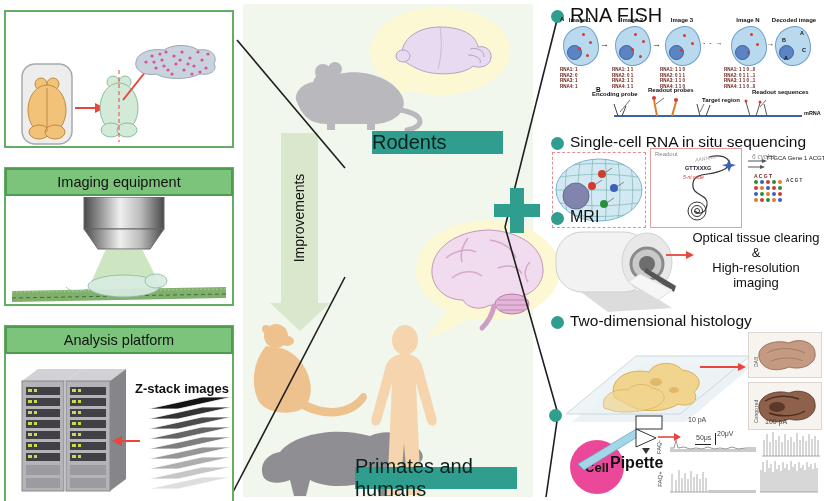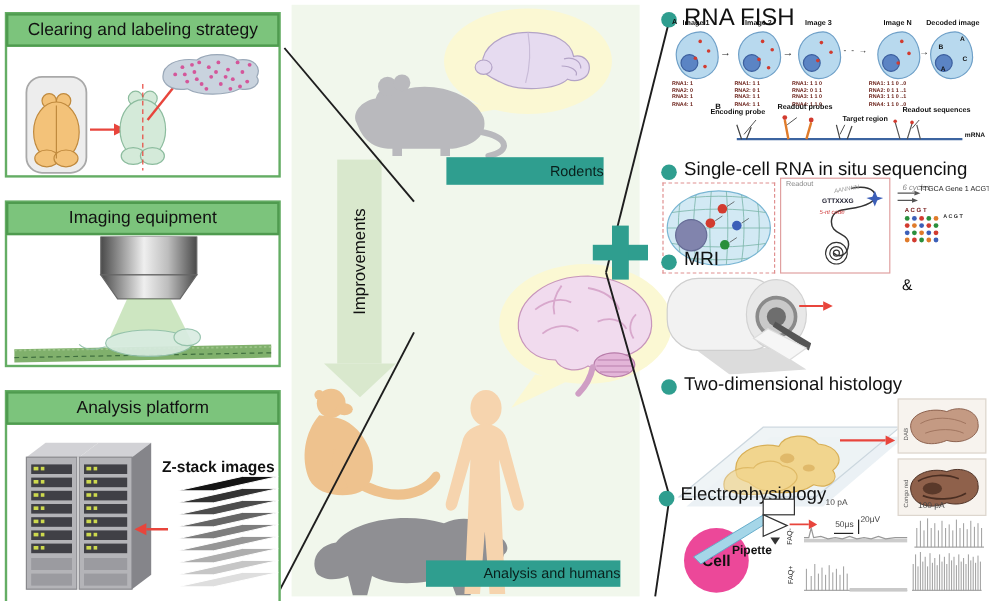--- a/index.html
+++ b/index.html
@@ -7,22 +7,22 @@
     font-family:"Liberation Sans",sans-serif;color:#111;overflow:hidden}
   .abs{position:absolute}
   svg{display:block}
   
   .box{position:absolute;left:4px;width:230px;background:#fff;border:2px solid #64ad64;box-sizing:border-box}
   .box-header{height:28px;margin:-1px -1px 0 -1px;background:#7cc47c;border:2px solid #4f9b4f;
     display:flex;align-items:center;justify-content:center;font-size:14.5px;box-sizing:border-box}
   .annot{position:absolute;font-weight:bold;font-size:13px;line-height:15px;white-space:pre-line}
   
   .mid-panel{position:absolute;left:243px;top:4px;width:290px;height:493px;background:#f1f7ec}
-  .teal-box{position:absolute;background:#2f9e8f;display:flex;align-items:center;justify-content:flex-end;
-    font-size:12px;color:#09201c}
+  .teal-box{position:absolute;background:#2f9e8f;display:flex;align-items:center;justify-content:flex-start;
+    font-size:20px;color:#09201c}
   .imp-shaft{position:absolute;left:281px;top:133px;width:37px;height:170px;background:#d9e8cd;
     display:flex;align-items:center;justify-content:center}
   .imp-head{position:absolute;left:270px;top:303px;width:0;height:0;
     border-left:30px solid transparent;border-right:30px solid transparent;border-top:28px solid #d9e8cd}
   .imp-text{transform:rotate(-90deg);white-space:nowrap;font-size:14px}
   .plus{position:absolute;left:494px;top:188px;width:46px;height:45px}
   .plus .h{position:absolute;left:0;top:16px;width:46px;height:13px;background:#2f9e8f}
   .plus .v{position:absolute;left:16px;top:0;width:14px;height:45px;background:#2f9e8f}
   
   .bullet{position:absolute;width:13px;height:13px;border-radius:50%;background:#2f9e8f}
@@ -111,27 +111,24 @@
 
   <div class="plus">
     <div class="h"></div>
       <div class="v"></div>
   </div>
 
   <div class="teal-box" style="left:372px;top:131px;width:131px;height:23px">
     <span>Rodents</span>
   </div>
   <div class="teal-box" style="left:355px;top:467px;width:162px;height:22px">
-    <span>Analysis and humans</span>
+    <span>Primates and humans</span>
   </div>
 
   <div class="box" style="top:10px;height:138px">
-    <div class="box-header">
-      <span>Clearing and labeling strategy</span>
-    </div>
     <svg class="abs" style="left:0;top:28px" width="226" height="106">
       <rect x="16" y="24" width="50" height="80" rx="13" fill="#ededed" stroke="#a9a9a9" stroke-width="1.5"></rect>
       <g>
         <circle cx="35" cy="44" r="6" fill="#f3c279" stroke="#c08a3e"></circle>
         <circle cx="47" cy="44" r="6" fill="#f3c279" stroke="#c08a3e"></circle>
         <ellipse cx="41" cy="70" rx="19" ry="25" fill="#f3c279" stroke="#c08a3e"></ellipse>
         <ellipse cx="33" cy="92" rx="10" ry="7" fill="#f3c279" stroke="#c08a3e"></ellipse>
         <ellipse cx="49" cy="92" rx="10" ry="7" fill="#f3c279" stroke="#c08a3e"></ellipse>
         <line x1="41" y1="48" x2="41" y2="92" stroke="#c08a3e"></line>
       </g>
@@ -474,21 +471,23 @@
       <circle cx="97" cy="36" r="16" fill="#c9c9c9" stroke="#8a8a8a" stroke-width="3"></circle>
       <circle cx="97" cy="36" r="8" fill="#6e6e6e"></circle>
       <polygon points="94,44 96,40 126,58 124,64" fill="#555"></polygon>
       <polygon points="90,46 122,62 108,72 78,54" fill="#f6f6f6" stroke="#ddd"></polygon>
     </svg>
     <svg class="abs" style="left:116px;top:22px" width="34" height="14">
       <line x1="2" y1="7" x2="22" y2="7" stroke="#e8453c" stroke-width="1.8"></line>
       <polygon points="22,3 22,11 30,7" fill="#e8453c"></polygon>
     </svg>
     <div class="abs" style="left:140px;top:4px;width:136px;text-align:center;font-size:13px;line-height:15px">
+      <div>Optical tissue clearing</div>
       <div>&amp;</div>
+      <div>High-resolution imaging</div>
     </div>
   </div>
 
   <div class="bullet" style="left:551px;top:316px"></div>
   <div class="rtitle" style="left:570px;top:312px">Two-dimensional histology</div>
 
   <div class="abs" style="left:548px;top:330px;width:276px;height:102px">
     <svg class="abs" style="left:8px;top:10px" width="196" height="88">
       <polygon points="16,82 86,24 198,24 130,82" fill="#e4ecf1" opacity="0.75"></polygon>
       <polygon points="10,74 80,16 194,16 124,74" fill="#eef3f6" stroke="#c8d4dc" opacity="0.9"></polygon>
@@ -512,37 +511,36 @@
       <svg width="72" height="46">
         <path d="M10,26 C8,13 26,6 40,10 C52,5 66,11 66,21 C68,32 54,40 40,36 C26,42 12,38 10,26 Z" fill="#8f614b" stroke="#4a2e22" stroke-width="0.8"></path>
         <path d="M16,18 C26,12 40,12 50,16 M20,30 C30,34 46,34 56,28" stroke="#4a2e22" stroke-width="1.4" fill="none"></path>
         <ellipse cx="28" cy="24" rx="8" ry="5" fill="#5a392a"></ellipse>
       </svg>
       <span class="stain" style="left:4px;top:40px">Congo red</span>
     </div>
   </div>
 
   <div class="bullet" style="left:549px;top:409px"></div>
-  <div class="rtitle" style="left:567px;top:404px">Electrophysiology</div>
 
   <div class="abs" style="left:548px;top:404px;width:276px;height:97px">
     <div class="abs" style="left:22px;top:36px;width:54px;height:54px;border-radius:50%;background:#ec4899;display:flex;align-items:center;justify-content:center;font-weight:bold;font-size:13px">
       <span>Cell</span>
     </div>
     <svg class="abs" style="left:26px;top:16px" width="80" height="52">
       <polygon points="4,44 10,50 68,14 64,8" fill="#a5d6e8" stroke="#62aac9" stroke-width="0.8"></polygon>
     </svg>
     <svg class="abs" style="left:80px;top:8px" width="62" height="42">
       <rect x="8" y="4" width="26" height="13" fill="#fff" stroke="#333"></rect>
       <polygon points="8,17 8,35 28,26" fill="#fff" stroke="#333"></polygon>
       <polygon points="14,36 22,36 18,42" fill="#333"></polygon>
       <line x1="30" y1="25" x2="46" y2="25" stroke="#e8453c" stroke-width="1.6"></line>
       <polygon points="46,21 46,29 53,25" fill="#e8453c"></polygon>
     </svg>
-    <div class="tiny" style="left:62px;top:50px;font-size:10px;font-weight:bold">Pipette</div>
+    <div class="tiny" style="left:62px;top:50px;font-size:16px;font-weight:bold">Pipette</div>
 
     <div class="tiny" style="left:140px;top:12px;font-size:7px;color:#444">10 pA</div>
     <div class="tiny" style="left:148px;top:30px;font-size:7px;color:#444">50μs</div>
     <div class="tiny" style="left:169px;top:26px;font-size:7px;color:#444">20μV</div>
     <div class="tiny" style="left:217px;top:14px;font-size:7px;color:#444">100 pA</div>
     <div class="abs" style="left:147px;top:40px;width:16px;height:1px;background:#222"></div>
     <div class="abs" style="left:167px;top:29px;width:1px;height:12px;background:#222"></div>
 
     <div class="vlab" style="left:104px;top:40px">FAQ-</div>
     <div class="vlab" style="left:104px;top:72px">FAQ+</div>

